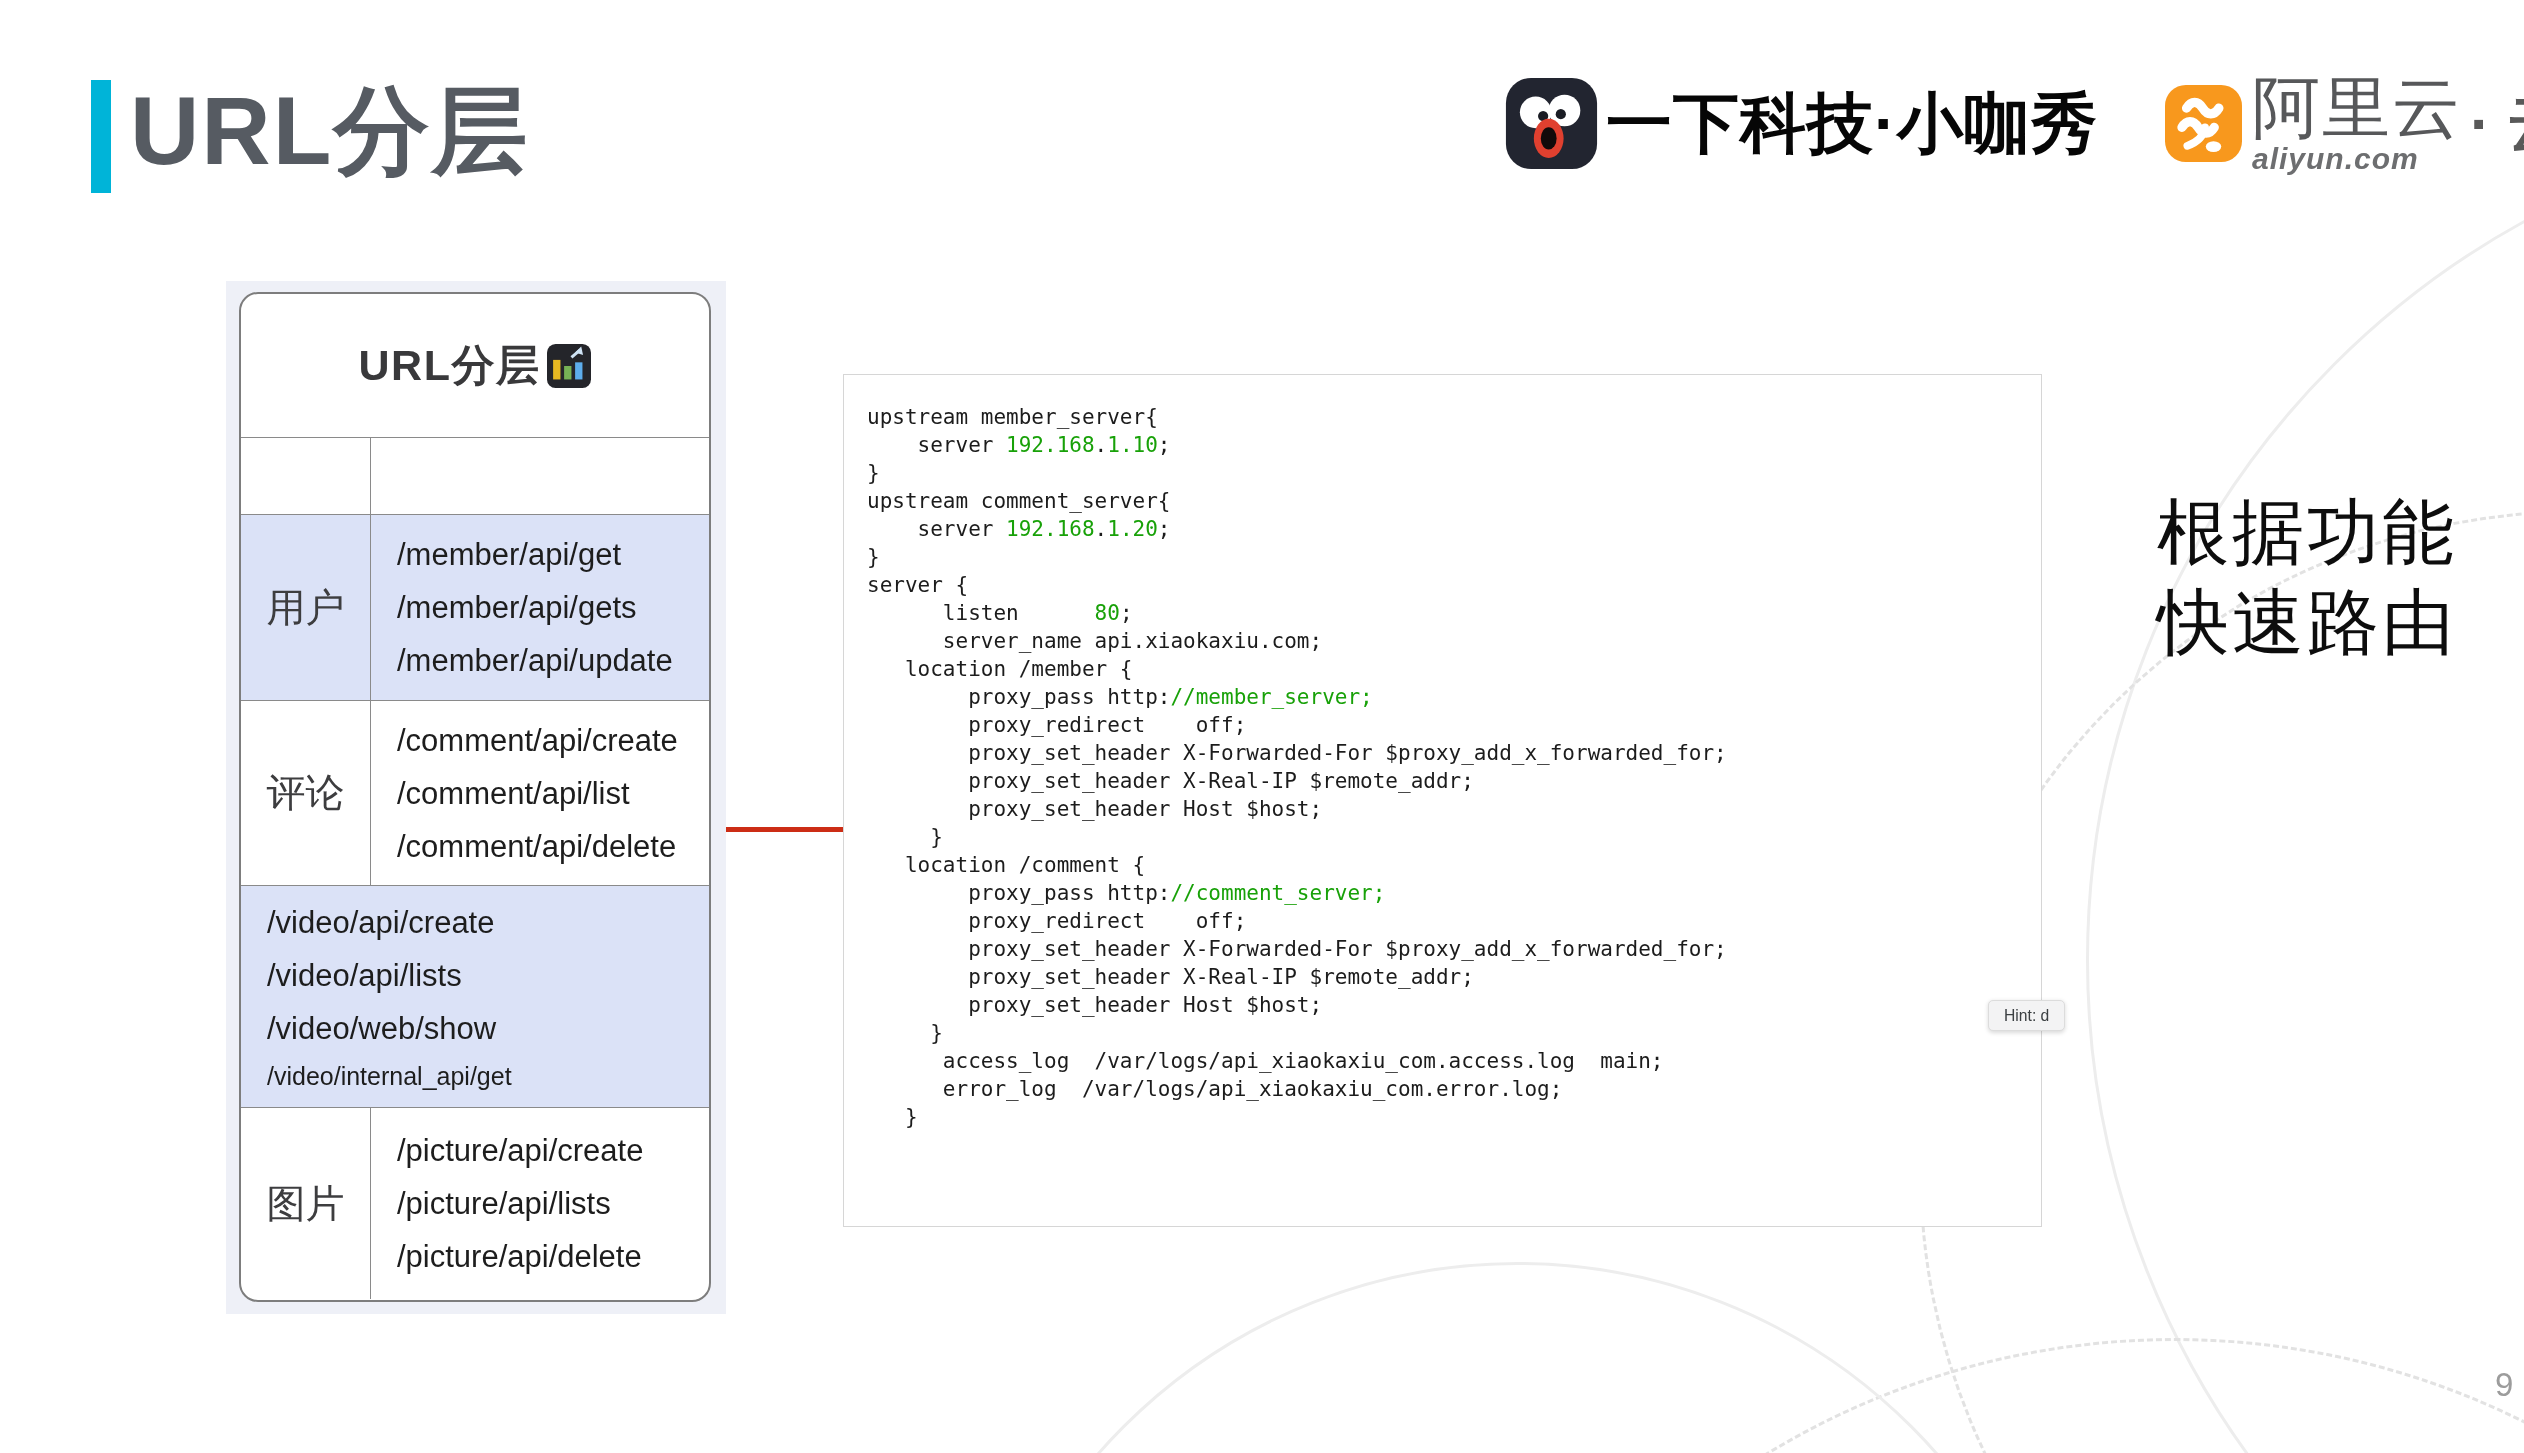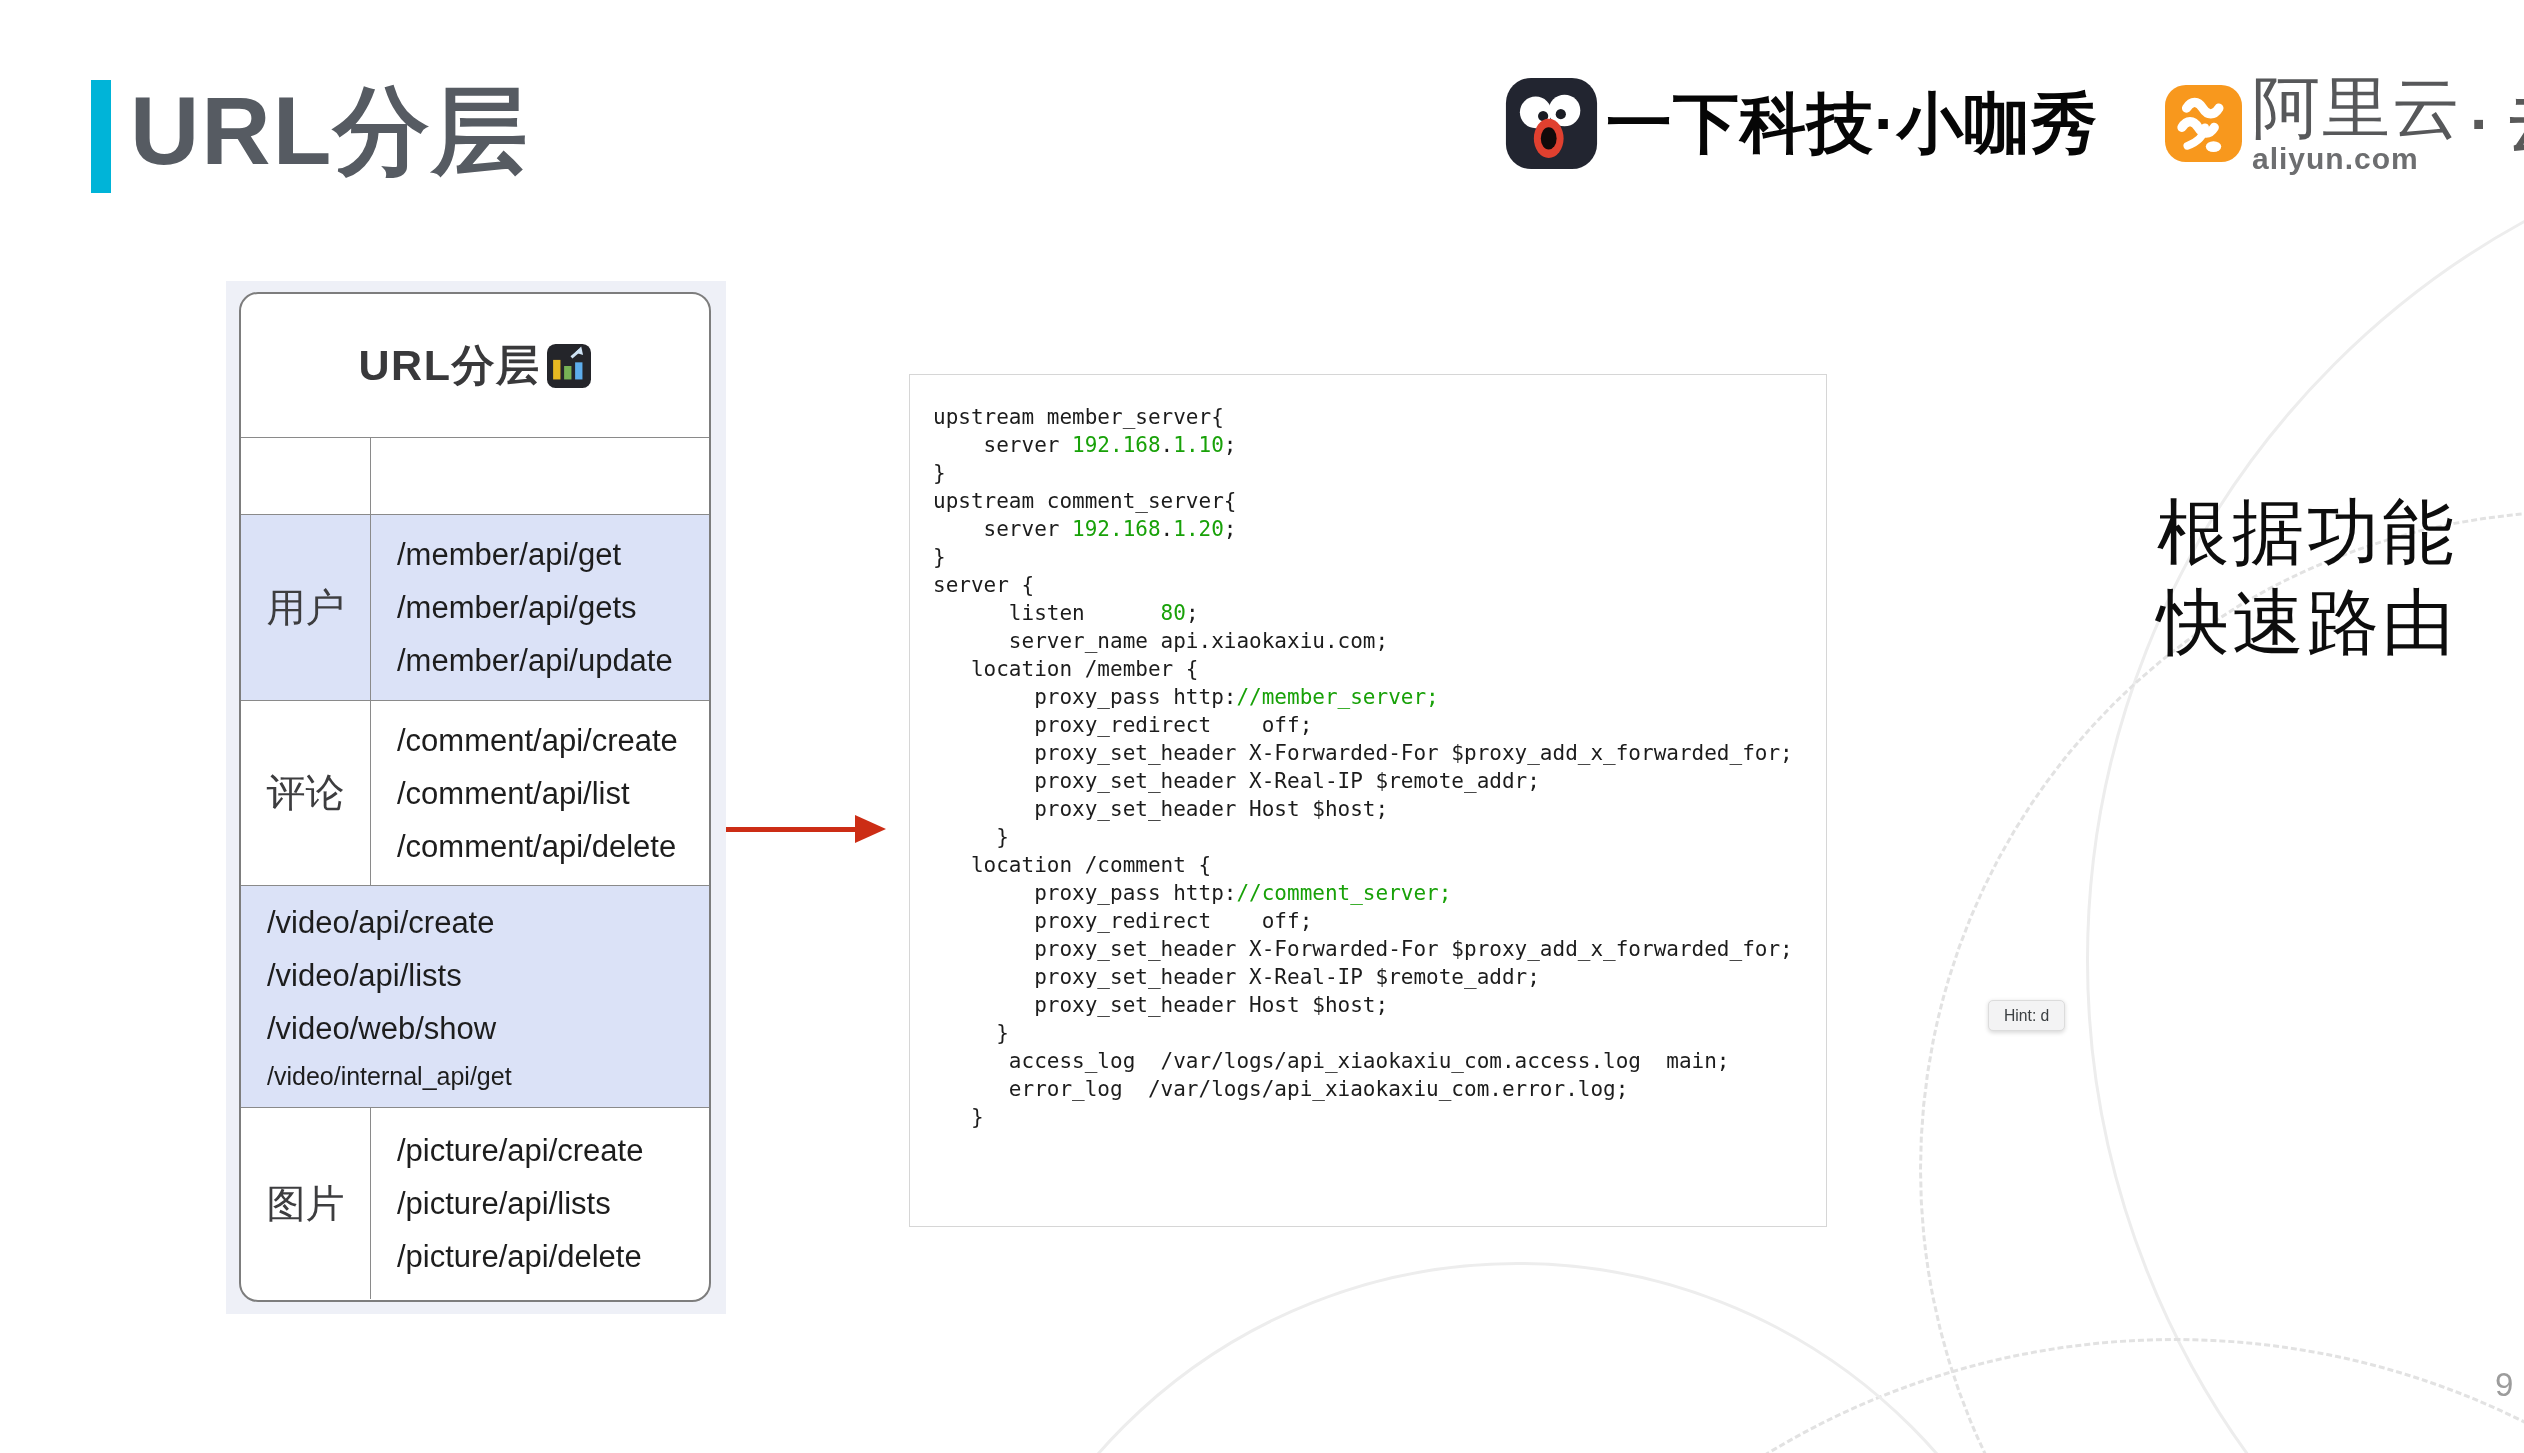--- a/index.html
+++ b/index.html
@@ -25,21 +25,21 @@
   .accent-bar{position:absolute;left:91px;top:80px;width:20px;height:113px;background:var(--accent);z-index:1;}
   .title{position:absolute;left:130px;top:71px;margin:0;font-size:96px;line-height:119px;
     font-weight:600;color:#565b62;letter-spacing:2px;z-index:1;}
   
   .logo-group{position:absolute;left:1505px;top:73px;height:101px;display:flex;align-items:center;z-index:1;}
   .xk-icon{width:93px;height:93px;flex:none;}
   .xk-label{margin-left:8px;font-size:66px;font-weight:bold;color:#060606;letter-spacing:1px;white-space:nowrap;}
   .ali-icon{width:77px;height:77px;flex:none;margin-left:67px;}
   .ali-text{margin-left:10px;display:flex;flex-direction:column;justify-content:center;}
   .ali-name{font-size:68px;font-weight:normal;color:#57585a;line-height:71px;letter-spacing:2px;white-space:nowrap;}
-  .ali-domain{font-size:30px;font-weight:bold;color:#6d6e70;line-height:32px;letter-spacing:1px;}
+  .ali-domain{font-size:30px;font-weight:bold;color:#6d6e70;line-height:32px;letter-spacing:1px;font-style:italic;}
   .community{margin-left:8px;font-size:62px;color:#595959;font-weight:600;white-space:nowrap;align-self:center;}
   
   .table-wrap{position:absolute;left:226px;top:281px;width:500px;height:1033px;background:#eef0f7;z-index:1;}
   .url-table{position:absolute;left:13px;top:11px;width:472px;height:1010px;background:#ffffff;
     border:2px solid #7d7d7d;border-radius:19px;box-sizing:border-box;display:flex;flex-direction:column;overflow:hidden;}
   .trow{display:flex;box-sizing:border-box;flex:none;}
   .trow + .trow{border-top:1.5px solid #8a8a8a;}
   .thead{height:143px;align-items:center;justify-content:center;font-size:43px;font-weight:bold;color:#39393b;letter-spacing:1.5px;}
   .thead .bc-icon{width:44px;height:44px;margin-left:7px;}
   .tempty{height:77px;}
@@ -51,21 +51,21 @@
   .lcell{width:130px;flex:none;border-right:1.5px solid #8a8a8a;box-sizing:border-box;
     display:flex;align-items:center;justify-content:center;font-size:39px;color:#3d3d3f;}
   .pcell{flex:1;display:flex;flex-direction:column;justify-content:center;padding-left:26px;}
   .path{font-size:31px;line-height:53px;color:#1d1d1d;}
   .path.small{font-size:25px;line-height:43px;}
   
   .arrow-line{position:absolute;left:726px;top:827px;width:131px;height:4.5px;background:var(--arrow);z-index:1;}
   .arrow-head{position:absolute;left:855px;top:815px;width:0;height:0;z-index:1;
     border-left:31px solid var(--arrow);border-top:14px solid transparent;border-bottom:14px solid transparent;}
   
-  .code-box{position:absolute;left:909px;top:374px;width:918px;height:853px;background:#ffffff;
+  .code-box{position:absolute;left:843px;top:374px;width:1199px;height:853px;background:#ffffff;
     border:1.5px solid #d6d6d6;box-sizing:border-box;z-index:1;}
   .code{position:absolute;left:23px;top:28px;right:10px;font-family:"DejaVu Sans Mono",monospace;
     font-size:21px;line-height:28px;color:#1c1c1c;white-space:pre;}
   .cl{height:28px;}
   .g{color:var(--code-green);}
   
   .hint{position:absolute;left:1988px;top:1000px;height:29px;padding:0 15px;background:#f3f3f4;
     border:1px solid #dcdcdc;border-radius:5px;box-shadow:0 1.5px 4px rgba(0,0,0,0.15);
     display:flex;align-items:center;font-size:15.7px;color:#3c4043;z-index:3;white-space:nowrap;}
   

